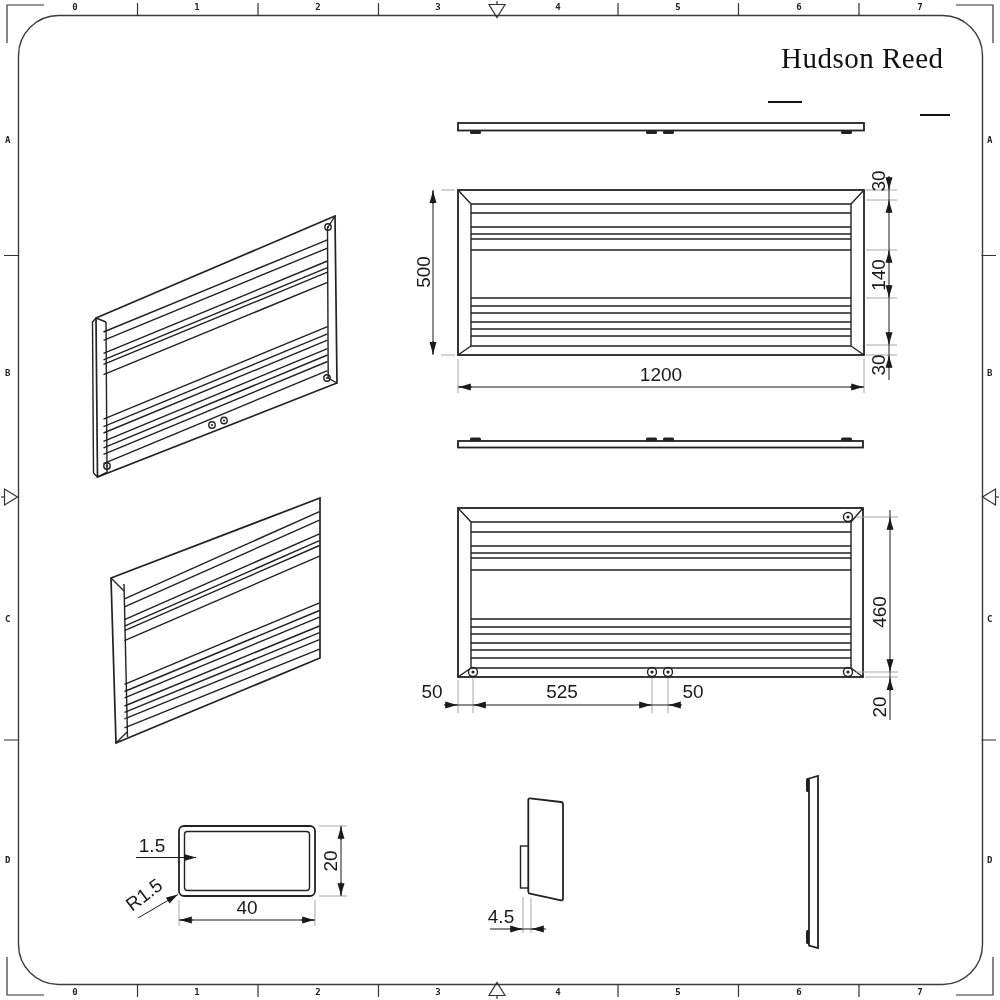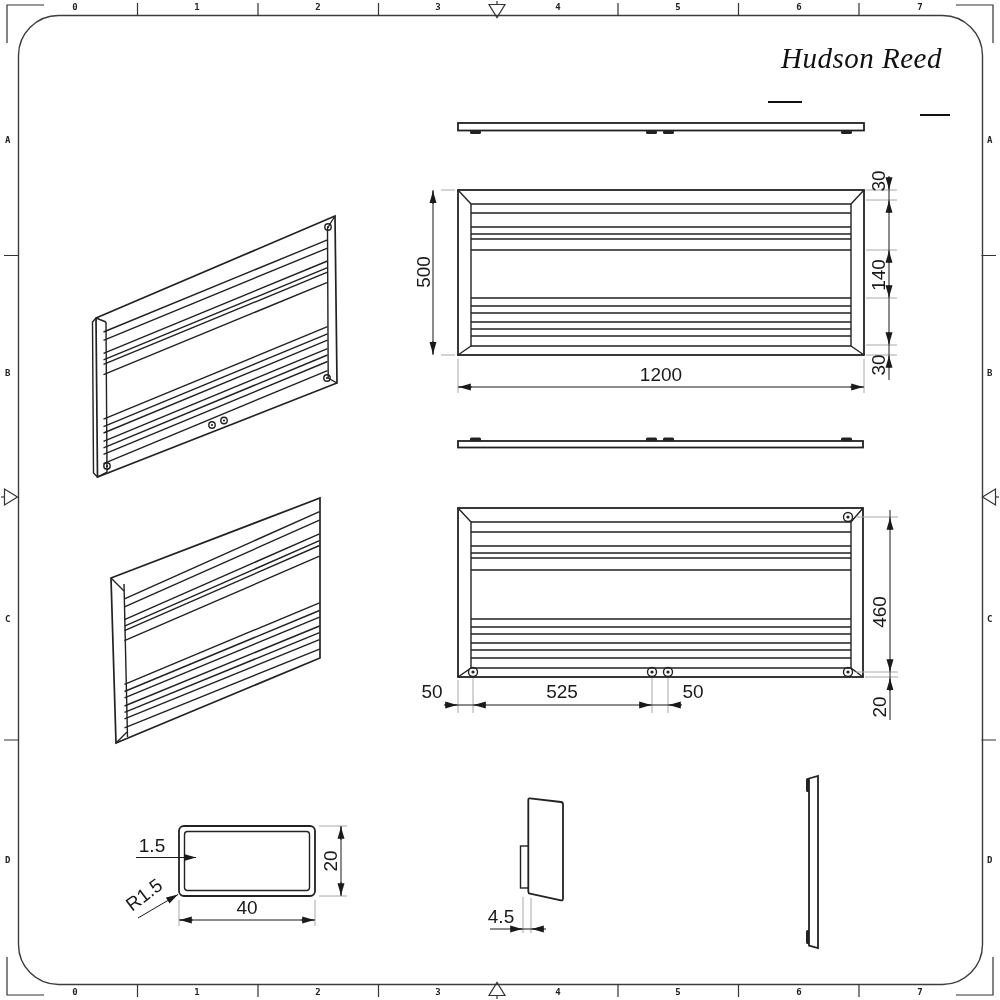--- a/index.html
+++ b/index.html
@@ -2,21 +2,21 @@
 <html><head>
 <meta charset="utf-8">
 <style>
   html,body{margin:0;padding:0;background:#fff;width:1000px;height:1000px;overflow:hidden;
     font-family:"Liberation Sans",sans-serif;}
   .abs{position:absolute;}
   #stage{position:relative;width:1000px;height:1000px;background:#ffffff;}
   .rlabel{position:absolute;font-family:"DejaVu Sans Mono",monospace;font-size:9px;font-weight:bold;
     color:#222;transform:translate(-50%,0);line-height:10px;}
   .rlabel.side{transform:none;}
-  #logo{position:absolute;left:768px;top:42px;width:200px;height:40px;font-style:italic;}
+  #logo{position:absolute;left:768px;top:42px;width:200px;height:40px;}
   #logo .txt{position:absolute;left:13px;top:0;font-family:"Liberation Serif",serif;
     font-size:29px;color:#111;letter-spacing:0.5px;white-space:nowrap;}
   #logo .strike{position:absolute;left:0;top:59px;width:34px;height:2px;background:#111;}
   #logo .uscore{position:absolute;left:152px;top:72px;width:30px;height:2px;background:#111;}
   svg{position:absolute;overflow:visible;}
   svg text{font-family:"Liberation Sans",sans-serif;font-size:19px;fill:#1a1a1a;}
   .ln{stroke:#222;stroke-width:1.7;fill:none;}
   .ln2{stroke:#222;stroke-width:1.4;fill:none;}
   .shape{stroke:#222;stroke-width:1.8;fill:#fff;}
   .dim{stroke:#1a1a1a;stroke-width:1;fill:none;}

